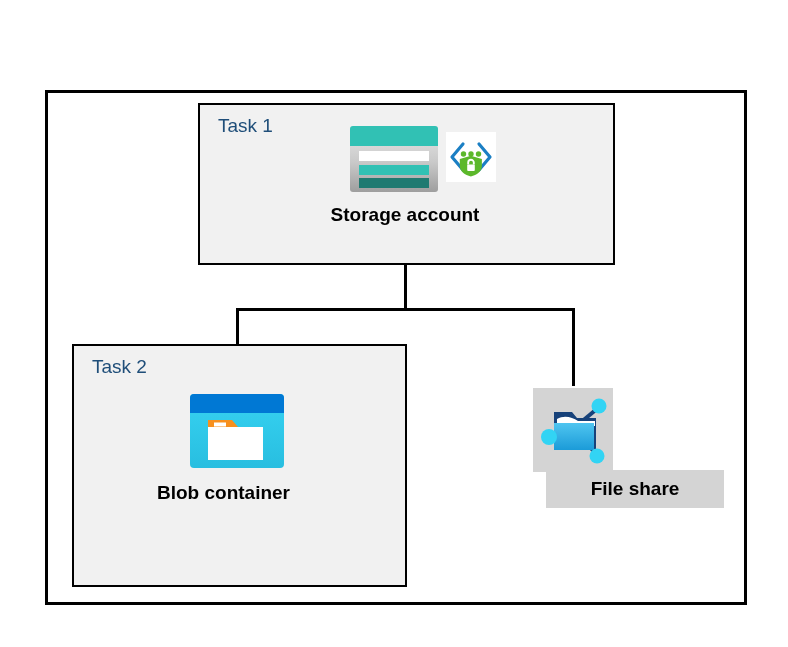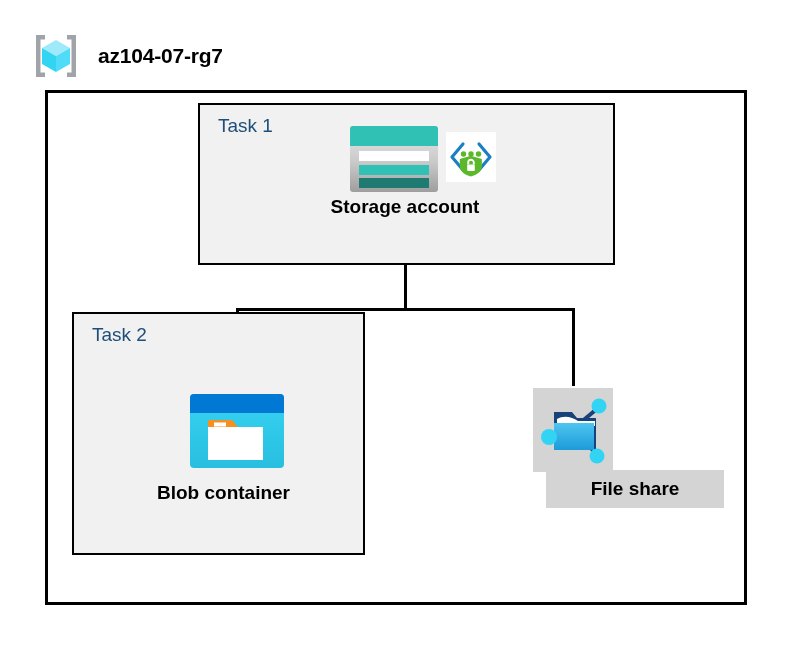--- a/index.html
+++ b/index.html
@@ -61,21 +61,21 @@
   }
 
   
   .task-box {
     position: absolute;
     background: #F1F1F1;
     border: 2px solid #000000;
     box-sizing: border-box;
   }
   #task1-box { left: 198px; top: 103px; width: 417px; height: 162px; }
-  #task2-box { left: 72px;  top: 312px; width: 293px; height: 243px; padding-left: 28px; }
+  #task2-box { left: 72px;  top: 344px; width: 335px; height: 243px; padding-left: 28px; }
   #task3-box { left: 423px; top: 330px; width: 302px; height: 243px; }
 
   .task-label {
     position: absolute;
     left: 18px;
     top: 10px;
     font-size: 19px;
     font-weight: normal;
     color: #1F4E79;
     white-space: nowrap;
@@ -83,21 +83,21 @@
 
   
   .node-label {
     position: absolute;
     font-size: 19px;
     font-weight: bold;
     color: #000000;
     white-space: nowrap;
     text-align: center;
   }
-  #storage-label { left: 198px; top: 196px; width: 414px; }
+  #storage-label { left: 198px; top: 204px; width: 414px; }
   #blob-label    { left: 72px;  top: 482px; width: 303px; }
   #fileshare-label {
     left: 510px;
     top: 470px;
     width: 178px;
     height: 38px;
     background: #D4D4D4;
     line-height: 38px;
     margin-left: 36px;
   }
@@ -129,37 +129,20 @@
   #storage-icon   { left: 350px; top: 126px; width: 88px;  height: 66px; }
   #privatelink-icon { left: 446px; top: 132px; width: 50px; height: 50px; }
   #blob-icon      { left: 190px; top: 394px; width: 94px;  height: 74px; }
   #fileshare-icon { left: 538px; top: 392px; width: 72px;  height: 74px; }
 </style>
 </head>
 <body>
 
 <div id="canvas">
 
-  <div id="rg-header">
-    <div id="rg-icon">
-      <svg width="52" height="52" viewBox="0 0 52 52" aria-hidden="true">
-
-        <path d="M15 5 L6 5 L6 47 L15 47 L15 42.5 L10.5 42.5 L10.5 9.5 L15 9.5 Z" fill="#A0A4A8"></path>
-
-        <path d="M37 5 L46 5 L46 47 L37 47 L37 42.5 L41.5 42.5 L41.5 9.5 L37 9.5 Z" fill="#A0A4A8"></path>
-
-        <path d="M26 10 L40 18 L26 26 L12 18 Z" fill="#9EEAFB"></path>
-
-        <path d="M12 18 L26 26 L26 42 L12 34 Z" fill="#32D4F4"></path>
-
-        <path d="M40 18 L40 34 L26 42 L26 26 Z" fill="#50DCF8"></path>
-      </svg>
-    </div>
-    <div id="rg-title">az104-07-rg7</div>
-  </div>
 
   <div id="rg-container"></div>
 
   <div class="conn" id="conn-trunk"></div>
   <div class="conn" id="conn-bus"></div>
   <div class="conn" id="conn-left"></div>
   <div class="conn" id="conn-right"></div>
 
   <div class="task-box" id="task1-box">
     <div class="task-label">Task 1</div>

